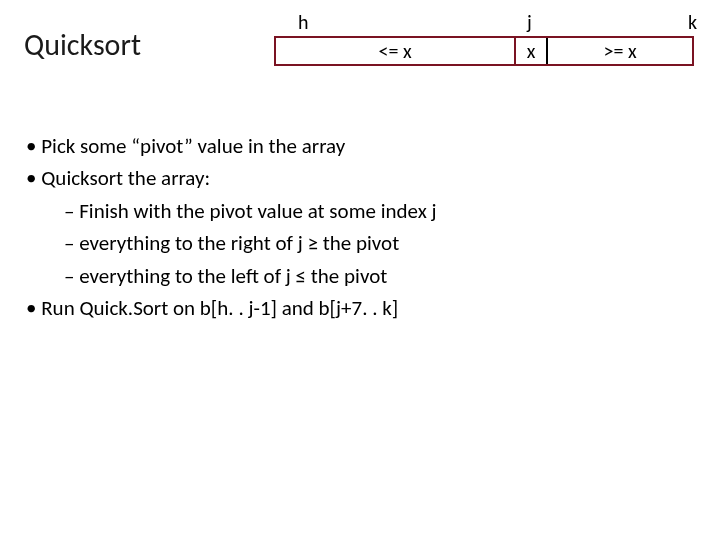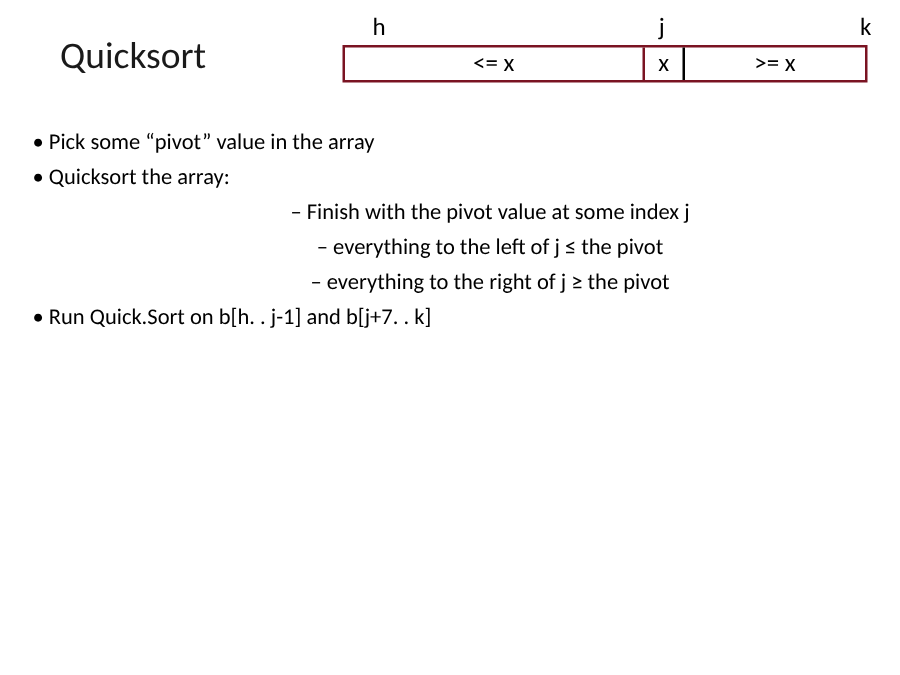--- a/index.html
+++ b/index.html
@@ -13,21 +13,21 @@
     color: #000;
     position: relative;
   }
   .header-row {
     position: relative;
     height: 70px;
     margin-top: 8px;
   }
   .title {
     position: absolute;
-    left: 48px;
+    left: 24px;
     top: 18px;
     font-size: 30px;
     color: #1a1a1a;
   }
   .diagram {
     position: absolute;
     left: 274px;
     top: 2px;
   }
   .labels-row {
@@ -57,35 +57,34 @@
     border-right: 2px solid #7a1322;
   }
   .seg-pivot {
     width: 32px;
     border-right: 2px solid #000;
   }
   .seg-right {
     flex: 1;
   }
   .bullets {
-    margin-top: 22px;
+    margin-top: 53px;
     margin-left: 26px;
-    font-size: 18px;
+    font-size: 21px;
     line-height: 1.45;
   }
   .b1 {
     margin-bottom: 2px;
   }
   .b1::before {
     content: "• ";
   }
   .b2 {
     margin-left: 38px;
     margin-bottom: 2px;
-    text-align: center;
   }
   .b2::before {
     content: "– ";
   }
 </style>
 </head>
 <body>
 
 <div class="header-row">
   <div class="title">Quicksort</div>
@@ -101,16 +100,16 @@
       <div class="seg seg-pivot">x</div>
       <div class="seg seg-right">&gt;= x</div>
     </div>
   </div>
 </div>
 
 <div class="bullets">
   <div class="b1">Pick some “pivot” value in the array</div>
   <div class="b1">Quicksort the array:</div>
   <div class="b2">Finish with the pivot value at some index j</div>
+  <div class="b2">everything to the right of j  ≥ the pivot</div>
   <div class="b2">everything to the left of j ≤ the pivot</div>
-  <div class="b2">everything to the right of j  ≥ the pivot</div>
   <div class="b1">Run Quick.Sort on b[h. . j-1] and b[j+7. . k]</div>
 </div>
 
 </body></html>

